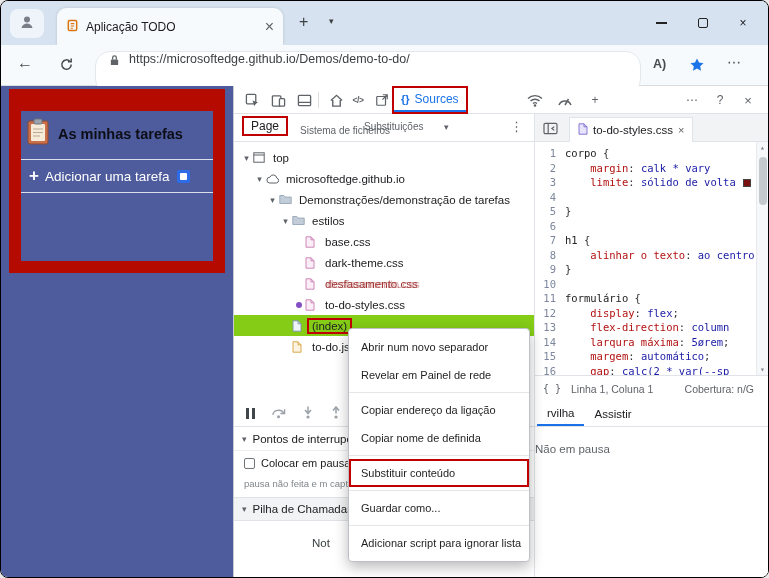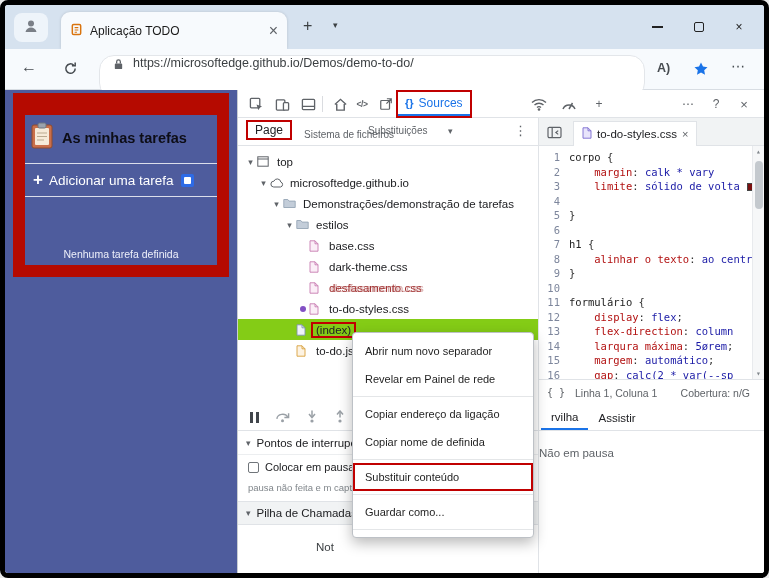--- a/index.html
+++ b/index.html
@@ -1,17 +1,17 @@
 <!DOCTYPE html>
 <html><head>
 <meta charset="utf-8">
 <style>
   *{box-sizing:border-box;margin:0;padding:0}
   body{background:#e9e9e9;font-family:"Liberation Sans",sans-serif}
-  .window{position:relative;width:769px;height:578px;margin:0 auto;background:#fff;overflow:hidden;border:5px solid #000000;border-radius:8px}
+  .window{position:relative;width:769px;height:578px;margin:0 auto;background:#fff;overflow:hidden;border:1px solid #000000;border-radius:8px}
 
   
   .titlebar{position:absolute;left:0;top:0;right:0;height:44px;background:#d6e2ef}
   .profile{position:absolute;left:9px;top:8px;width:34px;height:29px;background:#eef4fa;border-radius:8px;display:flex;align-items:center;justify-content:center}
   .tab{position:absolute;left:56px;top:7px;width:226px;height:37px;background:#f7fafd;border-radius:9px 9px 0 0;display:flex;align-items:center;padding:0 9px;gap:7px;box-shadow:0 0 3px rgba(0,0,0,.15)}
   .tab-title{flex:1;font-size:12px;color:#1b1b1b;white-space:nowrap;overflow:hidden}
   .g{color:#5f6368}
   .newtab{position:absolute;left:298px;top:12px;font-size:16px;color:#3c4043}
   .tabchev{position:absolute;left:328px;top:15px;font-size:9px;color:#3c4043}
   .wc{position:absolute;top:0;width:42px;height:44px;display:flex;align-items:center;justify-content:center;color:#222;font-size:12px}
@@ -183,21 +183,20 @@
               <path d="M7 11h10M7 14.5h10M7 18h7" stroke="#b9a98f" stroke-width="1.2" fill="none"></path>
             </svg>
         </span>
         <span class="app-title">As minhas tarefas</span>
       </div>
       <div class="add-row">
         <span class="add-plus">+</span>
         <span>Adicionar uma tarefa</span>
         <span class="tr-icon"></span>
       </div>
-      <div class="app-empty">Nenhuma tarefa definida</div>
     </div>
   </div>
 
   <div class="devtools">
 
     <div class="dt-toolbar">
       <span class="ti" style="left:8px">
         <svg width="15" height="15" viewBox="0 0 16 16">
             <rect x="1.5" y="1.5" width="10" height="10" rx="1" fill="none" stroke="#5f6368" stroke-width="1.4"></rect>
             <path d="M8 8l6 2.2-2.6 1L10 14z" fill="#5f6368"></path>
@@ -470,15 +469,16 @@
       <div class="mitem">Abrir num novo separador</div>
       <div class="mitem">Revelar em  Painel de rede</div>
       <div class="msep"></div>
       <div class="mitem">Copiar endereço da ligação</div>
       <div class="mitem">Copiar nome de definida</div>
       <div class="msep"></div>
       <div class="mitem redhl2">Substituir conteúdo</div>
       <div class="msep"></div>
       <div class="mitem">Guardar como...</div>
       <div class="msep"></div>
+      <div class="mitem">Adicionar script para ignorar lista</div>
     </div>
 
 </div>
 
 </body></html>

